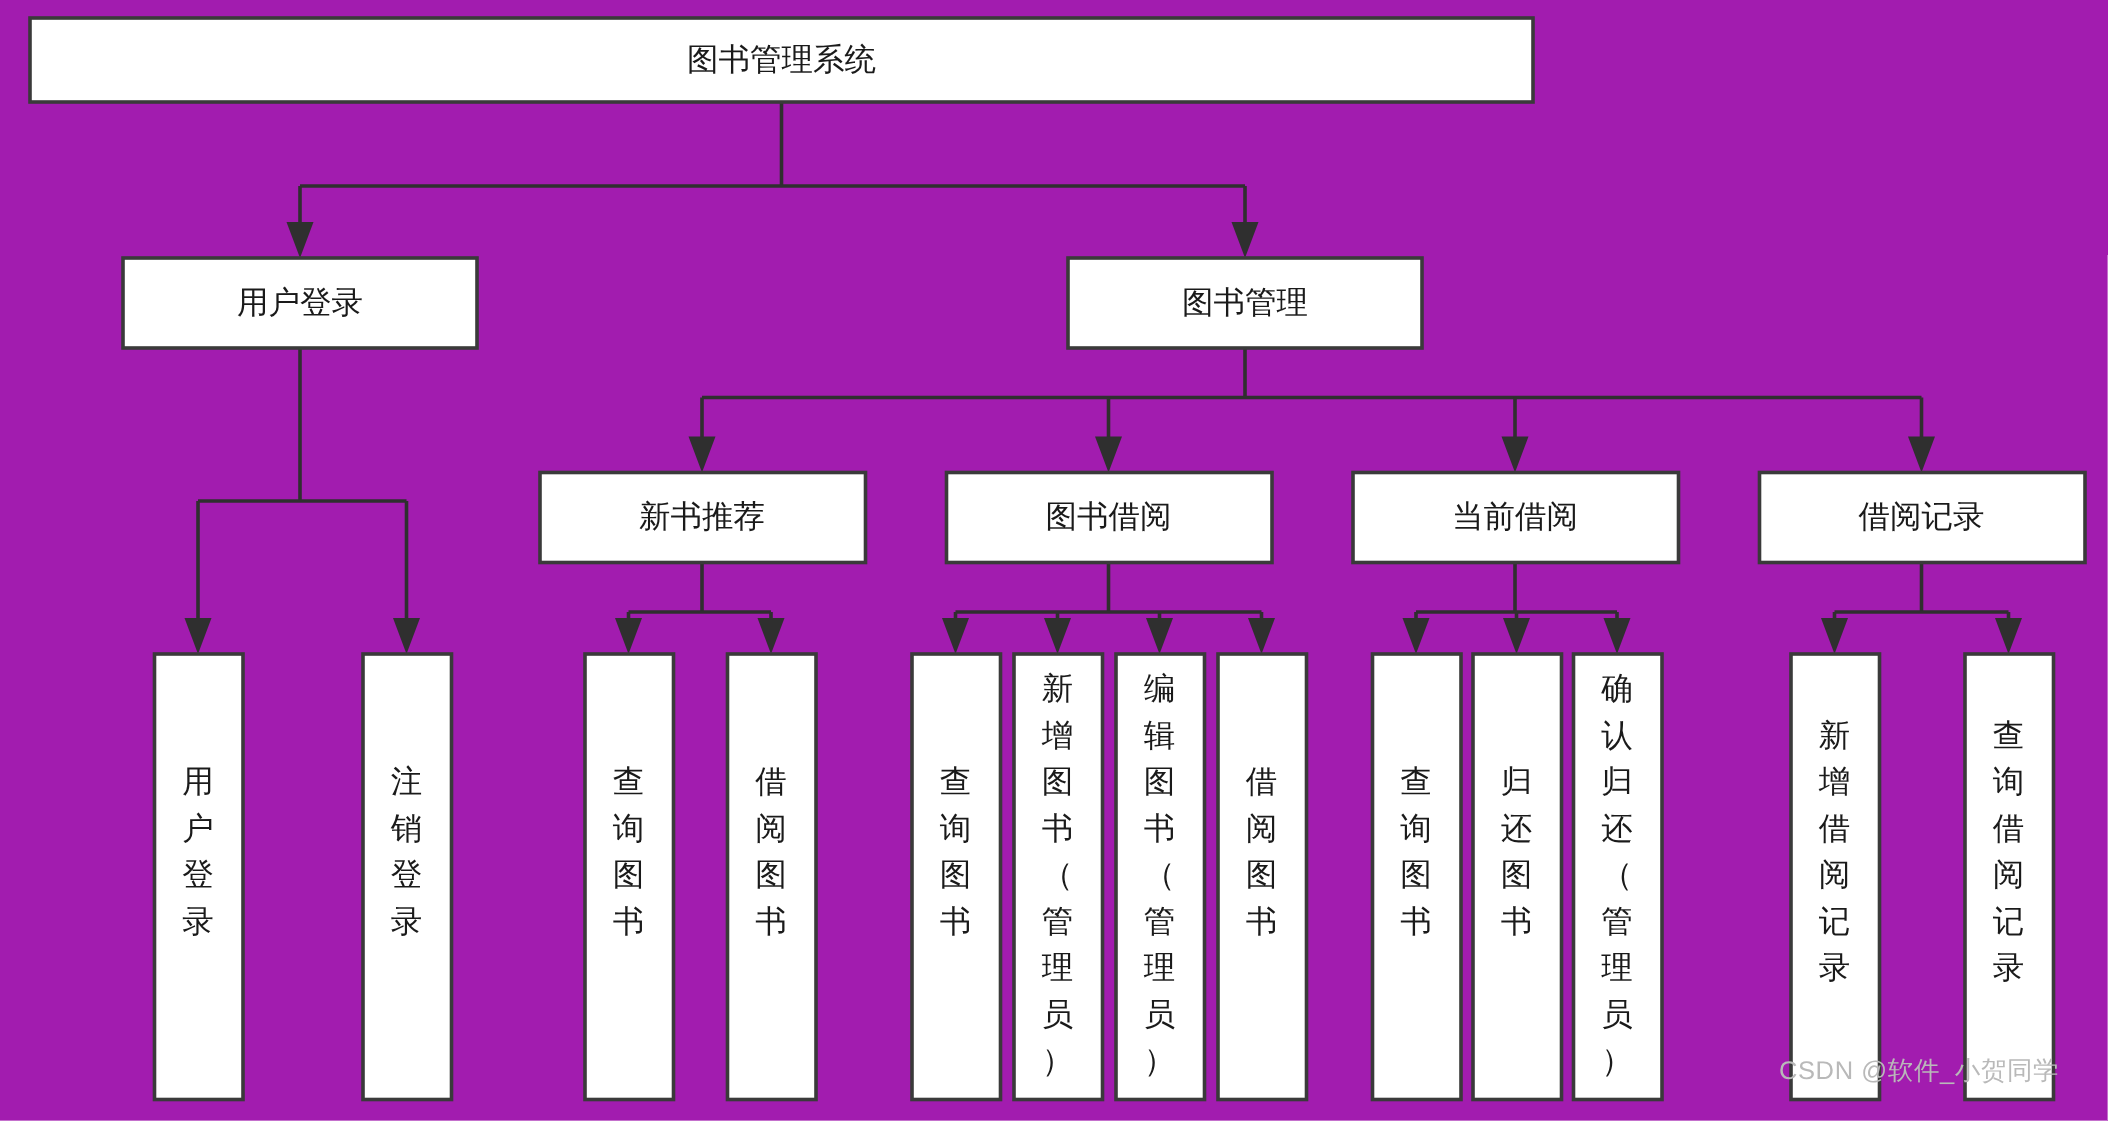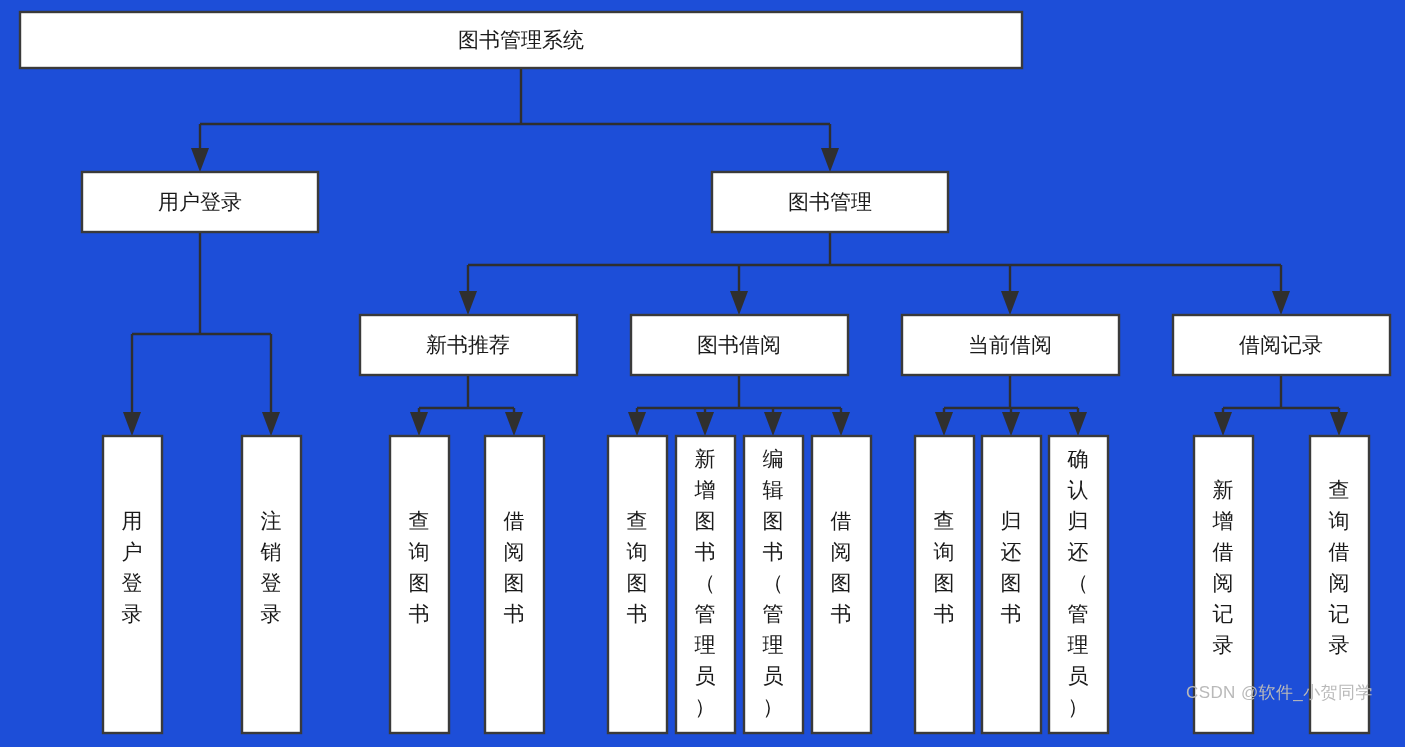--- a/index.html
+++ b/index.html
@@ -10,21 +10,21 @@
   body {
     width: 1405px;
     height: 747px;
     font-family: "Liberation Sans", "DejaVu Sans", sans-serif;
     overflow: hidden;
   }
   #diagram-root {
     position: relative;
     width: 1405px;
     height: 747px;
-    background: #1d4ed8;
+    background: #a21caf;
   }
   svg.diagram-canvas {
     position: absolute;
     top: 0;
     left: 0;
     width: 1405px;
     height: 747px;
   }
   .node-rect {
     fill: #ffffff;
@@ -54,21 +54,21 @@
     fill: #2f2f2f;
     stroke: none;
   }
   .watermark {
     position: absolute;
     font-family: "Liberation Sans", "DejaVu Sans", sans-serif;
     font-size: 17px;
     color: #b9b9b9;
     white-space: nowrap;
     left: 1186px;
-    top: 681px;
+    top: 702px;
     letter-spacing: 0.4px;
   }
 </style>
 </head>
 <body>
 
 <div id="diagram-root">
 
   <svg class="diagram-canvas" viewBox="0 0 1405 747" xmlns="http://www.w3.org/2000/svg">
 

